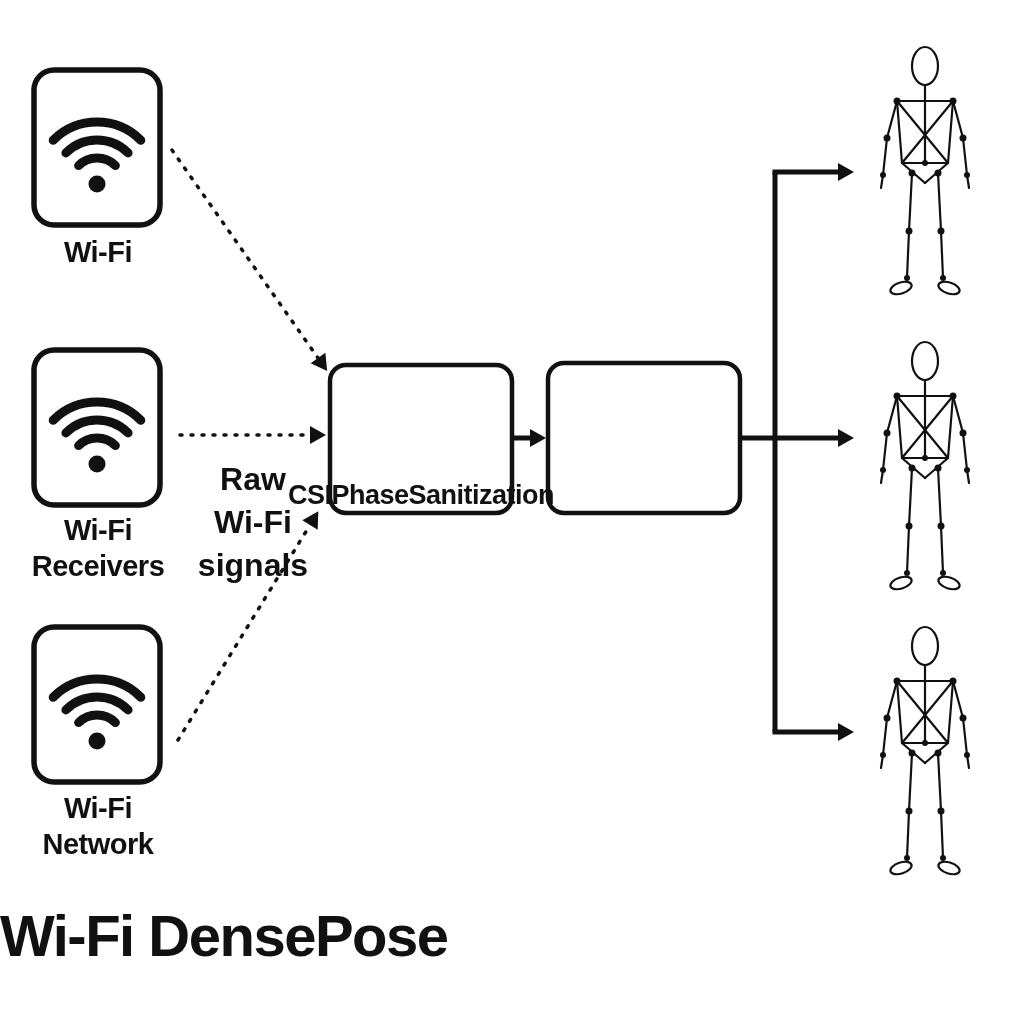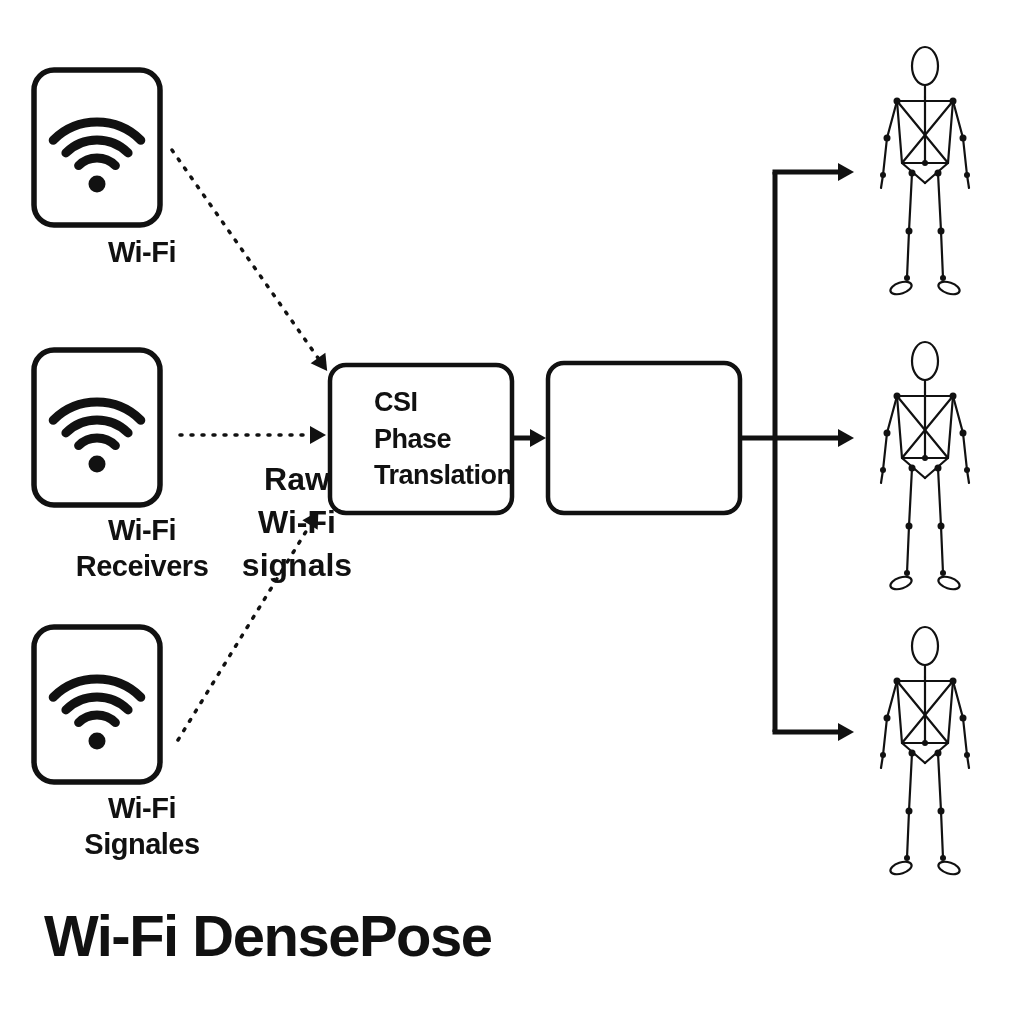--- a/index.html
+++ b/index.html
@@ -6,34 +6,34 @@
   .stage {
     position: relative;
     width: 1024px;
     height: 1024px;
     background: #ffffff;
     overflow: hidden;
     font-family: "Liberation Sans", sans-serif;
     color: #111111;
   }
   .diagram-svg { position: absolute; left: 0; top: 0; }
-  .txt { position: absolute; padding-left: 44px; }
+  .txt { position: absolute; }
   .src-label {
     width: 196px;
     text-align: center;
     font-weight: 700;
     font-size: 29px;
     line-height: 1.25;
     letter-spacing: -0.5px;
   }
   .src-label span { display: block; }
   .box-label {
     display: flex;
-    flex-direction: column;
-    align-items: flex-start;
+    flex-direction: row;
+    align-items: flex-end;
     justify-content: center;
     text-align: center;
     font-weight: 700;
     font-size: 27px;
     line-height: 1.35;
     letter-spacing: -0.5px;
   }
   .box-label span { display: block; }
   .edge-label {
     width: 150px;
@@ -163,30 +163,30 @@
     <span>Wi-Fi</span>
   </div>
 
   <div class="txt src-label" style="left:0; top:512px;">
     <span>Wi-Fi</span>
     <span>Receivers</span>
   </div>
 
   <div class="txt src-label" style="left:0; top:790px;">
     <span>Wi-Fi</span>
-    <span>Signales</span>
+    <span>Network</span>
   </div>
 
   <div class="txt edge-label" style="left:178px; top:458px;">
     <span>Raw</span>
     <span>Wi-Fi signals</span>
   </div>
 
   <div class="txt box-label" style="left:330px; top:365px; width:182px; height:148px;">
     <span>CSI</span>
     <span>Phase</span>
-    <span>Translation</span>
+    <span>Sanitization</span>
   </div>
 
 
   <div class="txt main-title">Wi-Fi DensePose</div>
 
 </div>
 
 </body></html>

